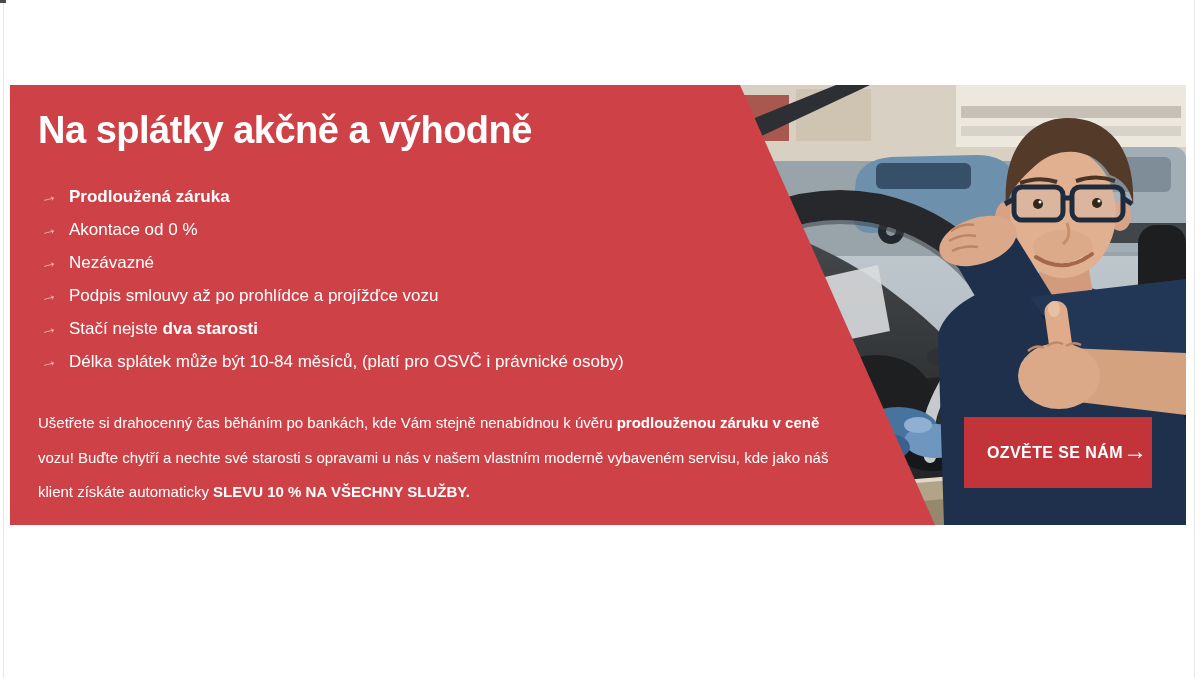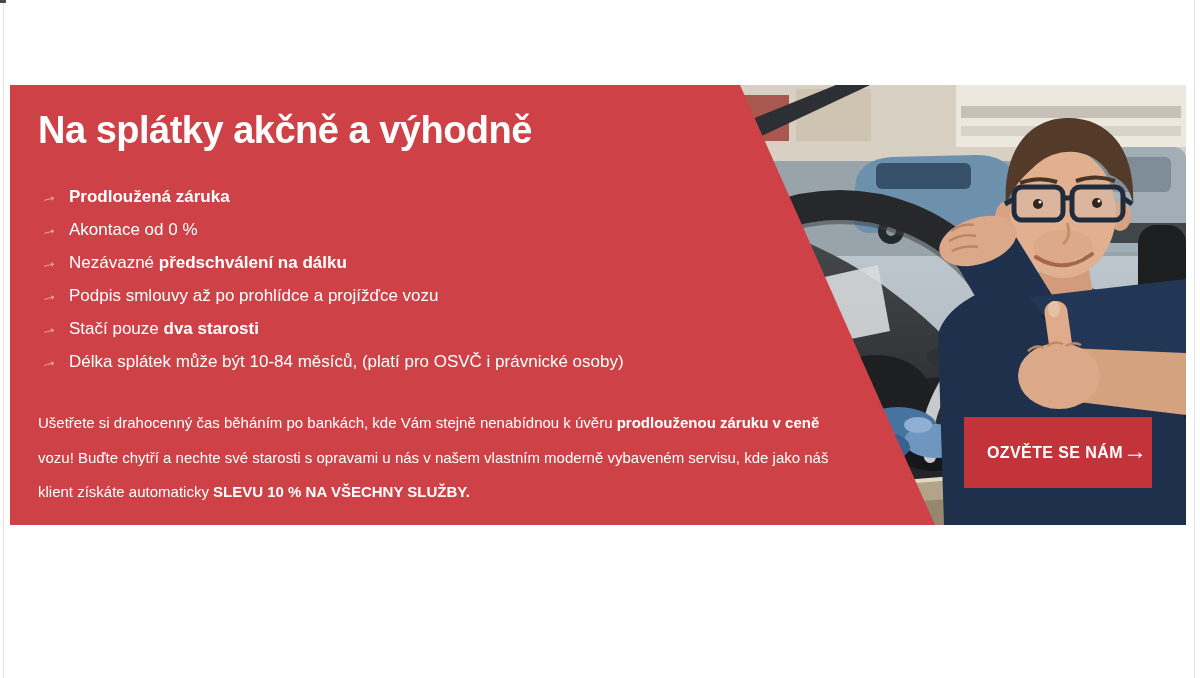--- a/index.html
+++ b/index.html
@@ -193,32 +193,31 @@
       </li>
       <li>
         <span class="arrow-bullet">→</span>
         <span class="seg">Akontace od 0 %</span>
           <b class="seg"></b>
           <span class="seg"></span>
       </li>
       <li>
         <span class="arrow-bullet">→</span>
         <span class="seg">Nezávazné </span>
-          <b class="seg">předschválení na dálku</b>
           <span class="seg"></span>
       </li>
       <li>
         <span class="arrow-bullet">→</span>
         <span class="seg">Podpis smlouvy až po prohlídce a projížďce vozu</span>
           <b class="seg"></b>
           <span class="seg"></span>
       </li>
       <li>
         <span class="arrow-bullet">→</span>
-        <span class="seg">Stačí pouze </span>
+        <span class="seg">Stačí nejste </span>
           <b class="seg">dva starosti</b>
       </li>
       <li>
         <span class="arrow-bullet">→</span>
         <span class="seg">Délka splátek může být 10-84 měsíců, (platí pro OSVČ i právnické osoby)</span>
           <b class="seg"></b>
           <span class="seg"></span>
       </li>
     </ul>
 

